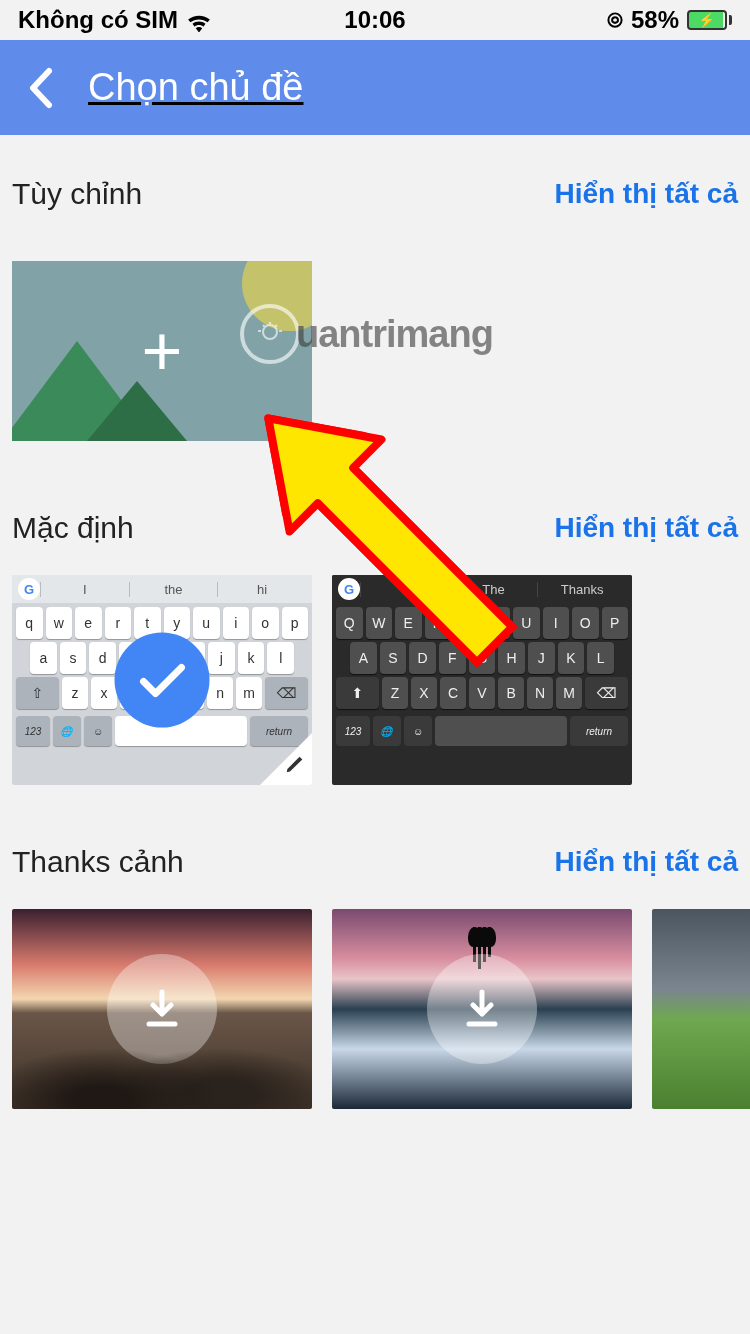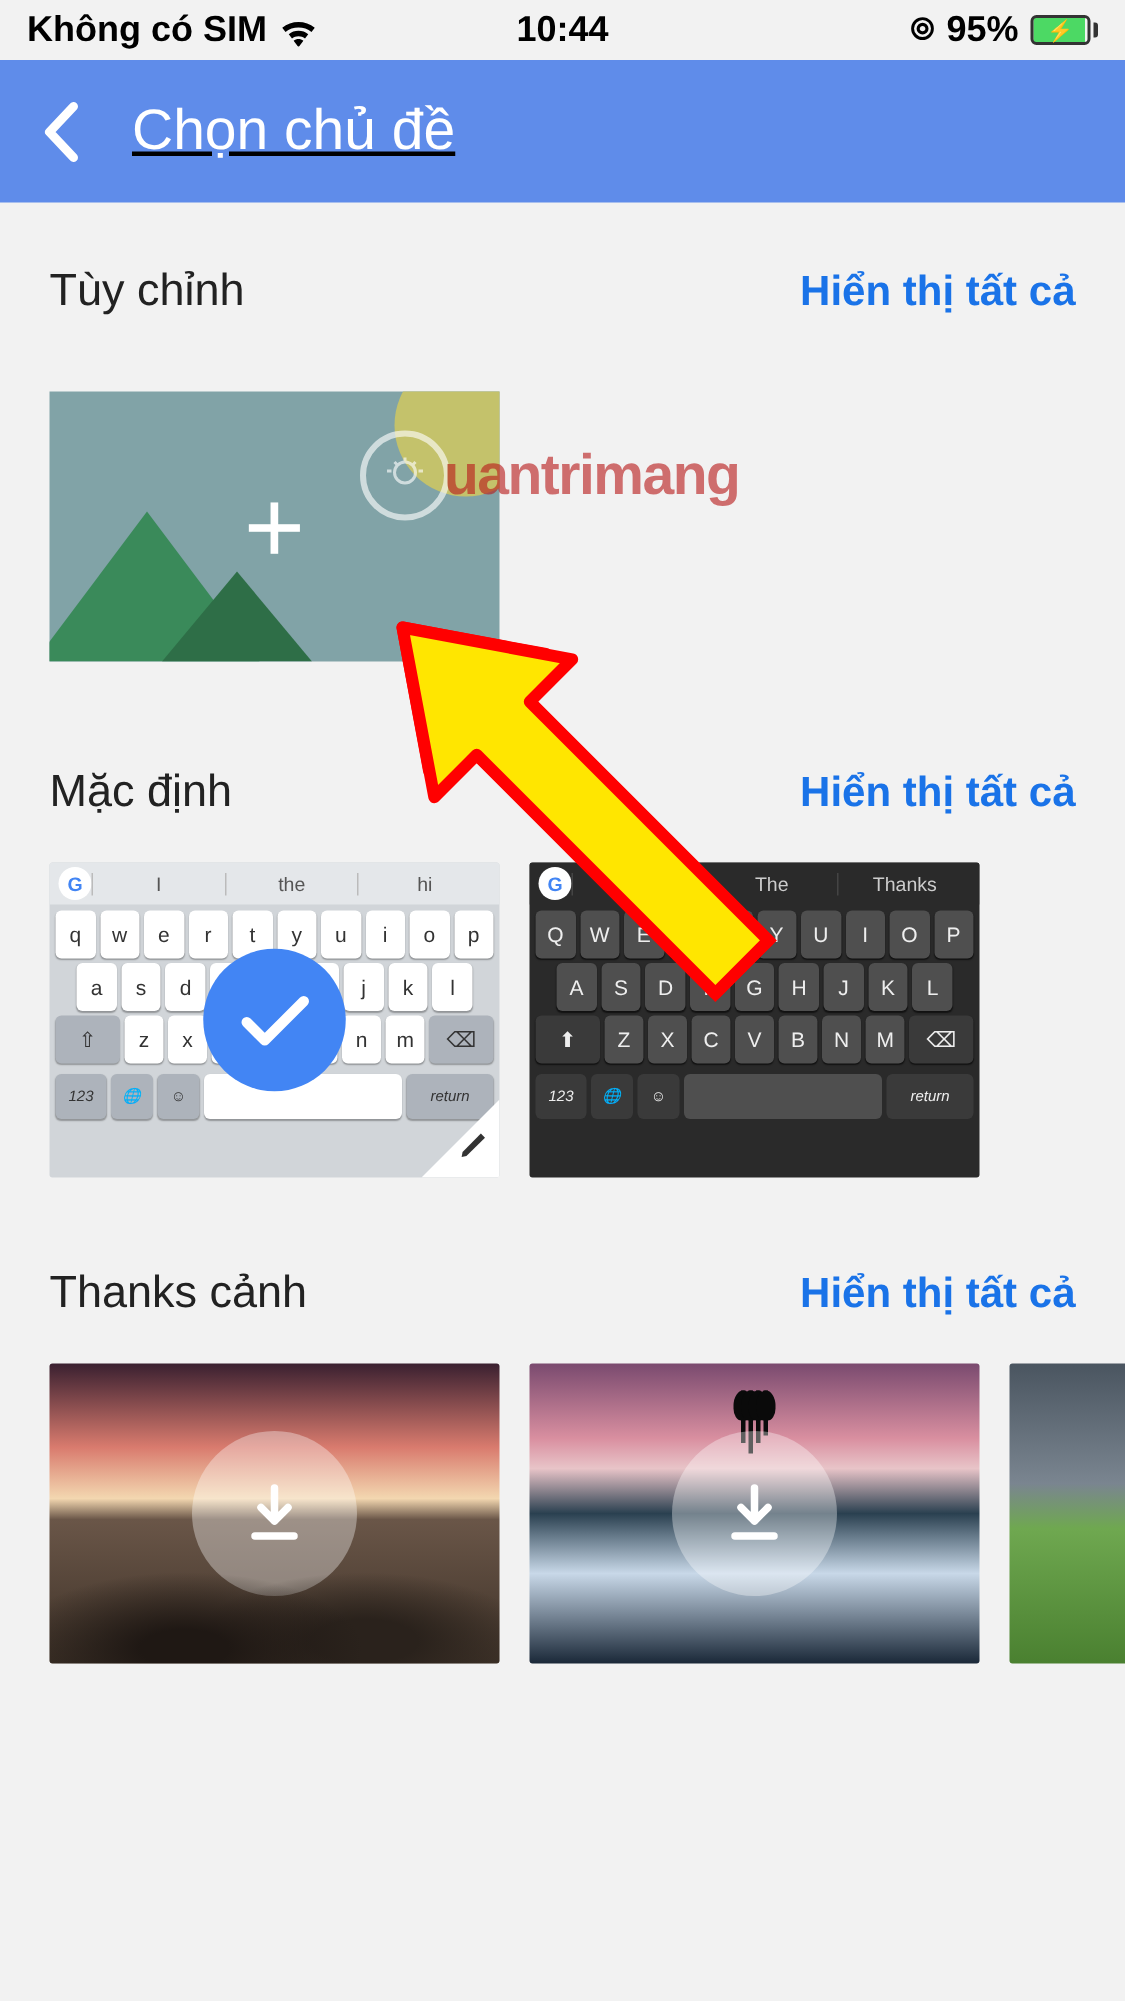--- a/index.html
+++ b/index.html
@@ -16,21 +16,21 @@
   .battery-cap { width: 3px; height: 10px; background: #333; border-radius: 0 2px 2px 0; }
   .battery-bolt { position: absolute; left: 50%; top: 50%; transform: translate(-50%, -50%); color: #000; font-size: 14px; }
   .lock-icon { font-size: 20px; }
 
   
   .header { height: 95px; background: #5f8cea; display: flex; align-items: center; padding: 0 10px; text-decoration: underline; }
   .back-button { width: 60px; height: 60px; display: flex; align-items: center; justify-content: center; color: #fff; }
   .header-title { color: #fff; font-size: 38px; font-weight: 400; margin-left: 18px; }
 
   
-  .section { padding: 0 33px; }
+  .section { padding: 0 12px; }
   .section-header { display: flex; justify-content: space-between; align-items: center; padding: 42px 0 20px 0; }
   .section-title { font-size: 30px; font-weight: 400; color: #222; }
   .show-all { font-size: 28px; color: #1a73e8; font-weight: 700; }
 
   
   .custom-tile { width: 300px; height: 180px; background: #81a3a7; margin-top: 30px; position: relative; overflow: hidden; }
   .custom-mountain-1 { position: absolute; bottom: 0; left: -10px; width: 0; height: 0; border-left: 75px solid transparent; border-right: 75px solid transparent; border-bottom: 100px solid #3a8a5a; }
   .custom-mountain-2 { position: absolute; bottom: 0; left: 75px; width: 0; height: 0; border-left: 50px solid transparent; border-right: 50px solid transparent; border-bottom: 60px solid #2e6e47; }
   .custom-sun { position: absolute; top: -25px; right: -25px; width: 95px; height: 95px; border-radius: 50%; background: #c4c26b; }
   .custom-plus { position: absolute; top: 50%; left: 50%; transform: translate(-50%, -50%); color: #fff; font-size: 70px; font-weight: 200; line-height: 1; }
@@ -74,44 +74,44 @@
   
   .scene1 { background: linear-gradient(to bottom, #3a2030 0%, #d97b6e 28%, #f3d7b0 45%, #6a5648 52%, #3e3228 100%); }
   .scene1::after { content:''; position:absolute; bottom:0; left:0; right:0; height:50%; background: radial-gradient(ellipse at 30% 90%, #1f1814 10%, transparent 40%), radial-gradient(ellipse at 70% 85%, #2a221c 12%, transparent 38%); }
   .scene2 { background: linear-gradient(to bottom, #7a4a6f 0%, #d98fa0 25%, #e8c4c8 35%, #2a4050 50%, #c8d8e8 70%, #1a2838 100%); position: relative; }
   .scene2 .trees { position:absolute; top:18px; left:50%; transform:translateX(-50%); display:flex; gap:2px; }
   .scene2 .tree { width:3px; height:35px; background:#0a0a0a; position:relative; }
   .scene2 .tree::before { content:''; position:absolute; top:0; left:-5px; width:13px; height:20px; background:#0a0a0a; border-radius:50% 50% 40% 40%; }
   .scene3 { background: linear-gradient(to bottom, #4a5560 0%, #7a8590 40%, #6fa850 55%, #4a8030 100%); }
 
   
-  .watermark { position: absolute; top: 287px; left: 240px; display: flex; align-items: center; color: #b91c1c; opacity: 0.62; font-size: 38px; font-weight: 600; letter-spacing: -1px; }
+  .watermark { position: absolute; top: 304px; left: 240px; display: flex; align-items: center; color: #404040; opacity: 0.62; font-size: 38px; font-weight: 600; letter-spacing: -1px; }
   .wm-circle { width: 60px; height: 60px; border: 4px solid #fff; border-radius: 50%; display: flex; align-items: center; justify-content: center; margin-right: -4px; }
 
   
   .arrow-overlay { position: absolute; top: 360px; left: 210px; width: 350px; height: 350px; pointer-events: none; }
 </style>
 </head>
 <body>
 
 <div class="screen">
 
   <div class="status-bar">
     <div class="status-left">
       <span>Không có SIM</span>
       <span class="wifi-icon">
         <svg viewBox="0 0 24 18">
             <path d="M12 18l-3-4c1.8-1.4 4.2-1.4 6 0l-3 4zm-6-8c3.3-2.8 8.7-2.8 12 0l-2 2.6c-2.2-1.9-5.8-1.9-8 0L6 10zm-4-4c5.5-4.7 14.5-4.7 20 0l-2 2.6C15.6 5 8.4 5 4 8.6L2 6z" fill="#000"></path>
           </svg>
       </span>
     </div>
-    <div class="status-center">10:44</div>
+    <div class="status-center">10:06</div>
     <div class="status-right">
       <span class="lock-icon">⦾</span>
-      <span>95%</span>
+      <span>58%</span>
       <div class="battery">
         <div class="battery-body">
             <span class="battery-bolt">⚡</span>
           </div>
         <div class="battery-cap"></div>
       </div>
     </div>
   </div>
 
   <div class="header">

